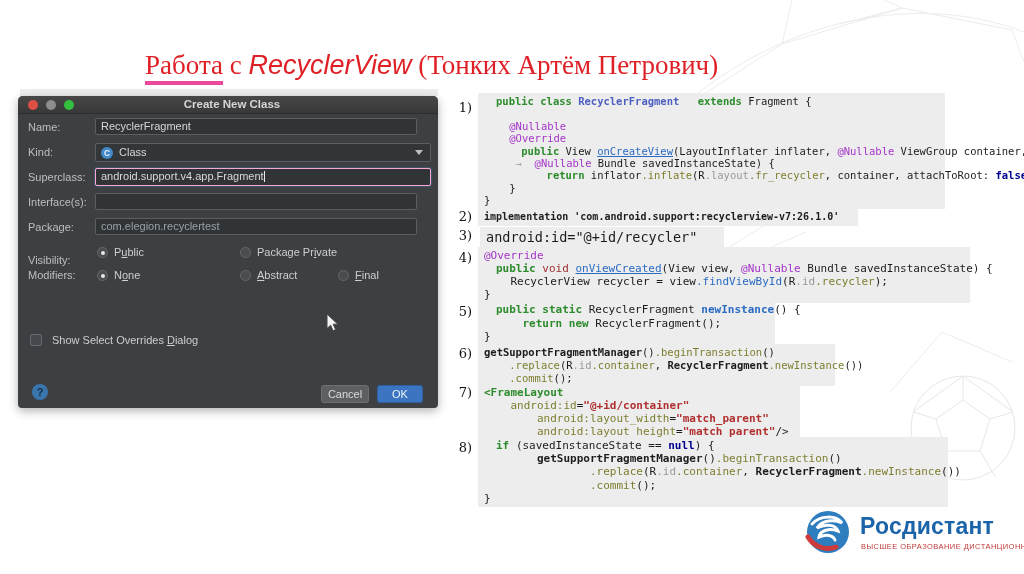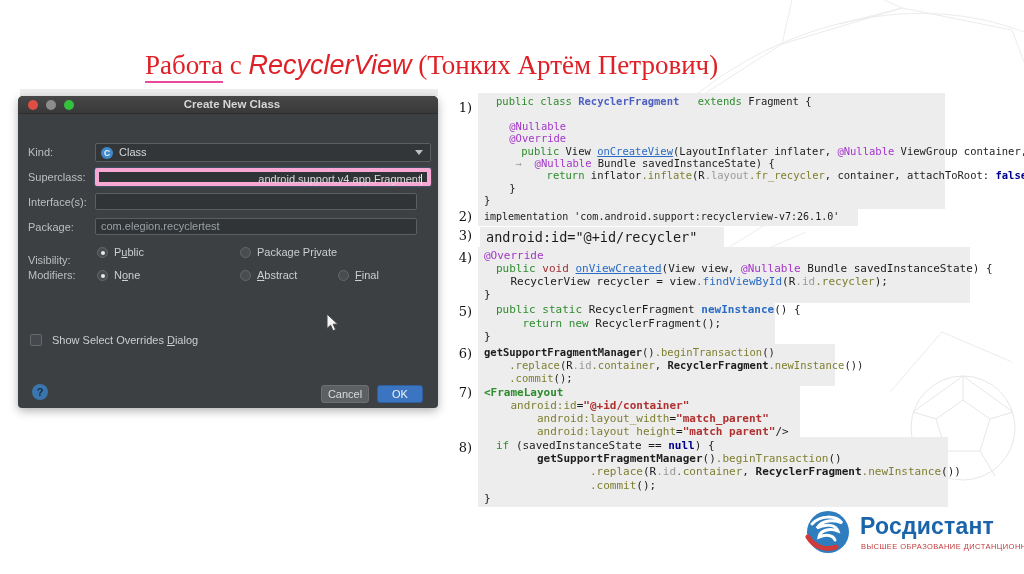--- a/index.html
+++ b/index.html
@@ -9,21 +9,21 @@
   }
   
   .deco{position:absolute;left:0;top:0;z-index:0;}
   
   .slide-title{
     position:absolute;left:145px;top:50px;margin:0;z-index:2;
     font-size:27px;font-weight:normal;color:#df2127;white-space:pre;
   }
   .t-serif{font-family:"Liberation Serif",serif;}
   .t-sans{font-family:"Liberation Sans",sans-serif;font-style:italic;}
-  .t-underline{border-bottom:2px solid #ec4899;padding-bottom:1px;}
+  .t-underline{border-bottom:4px solid #ec4899;padding-bottom:1px;}
   
   .dialog-topstrip{position:absolute;left:20px;top:89px;width:418px;height:7px;background:#ededed;z-index:1;}
   .dialog{
     position:absolute;left:18px;top:96px;width:420px;height:312px;z-index:2;
     background:#3d4043;border-radius:5px 5px 4px 4px;
     box-shadow:0 3px 10px rgba(0,0,0,.3);font-size:11px;
   }
   .titlebar{
     position:absolute;left:0;top:0;width:100%;height:17px;
     background:linear-gradient(#474747,#393939);
@@ -37,21 +37,21 @@
   .tl.red{left:10px;background:#dd4f44;}
   .tl.gray{left:28px;background:#8d8d8d;}
   .tl.green{left:46px;background:#33c13f;}
   .drow{position:absolute;left:0;width:100%;height:20px;}
   .dlabel{position:absolute;left:10px;top:3px;color:#bcbfc1;}
   .dfield{
     position:absolute;left:77px;top:0;height:17px;
     background:#313436;border:1px solid #5b5f61;border-radius:2px;
     color:#d6d8da;padding:1px 5px 0 5px;box-sizing:border-box;
   }
-  .dfield.focused{border:4px solid #f9a8d4;box-shadow:0 0 2px #4c80c1;text-align:right;}
+  .dfield.focused{border:1px solid #f9a8d4;box-shadow:0 0 2px #4c80c1;}
   .dfield .muted{color:#9aa0a4;}
   .caret{display:inline-block;width:1px;height:11px;background:#eaeaea;vertical-align:-2px;}
   .dcombo{
     position:absolute;left:77px;top:0;width:336px;height:19px;
     background:#333639;border:1px solid #5b5f61;border-radius:2px;box-sizing:border-box;
   }
   .cicon{
     position:absolute;left:5px;top:2.5px;width:12px;height:12px;border-radius:50%;
     background:#4189c9;color:#eaf2fa;font-size:8.5px;font-weight:bold;
     text-align:center;line-height:12px;
@@ -89,21 +89,21 @@
   .code-num{
     position:absolute;width:24px;text-align:right;
     font-family:"DejaVu Serif",serif;font-size:13px;color:#111;
   }
   .code-block{
     position:absolute;margin:0;background:#ededed;padding:2px 6px;
     font-family:"DejaVu Sans Mono",monospace;white-space:pre;color:#1c1c1c;
   }
   .tok-p{color:#1c1c1c;}
   .tok-b{color:#1c1c1c;font-weight:bold;}
-  .tok-k{color:#2d8c2d;font-weight:normal;padding-left:12px;}
+  .tok-k{color:#2d8c2d;font-weight:bold;padding-left:12px;}
   .tok-cn{color:#4d5fc0;font-weight:bold;}
   .tok-an{color:#a435c9;}
   .tok-m{color:#2a6bc4;}
   .tok-mu{color:#2a6bc4;text-decoration:underline;}
   .tok-mb{color:#2a6bc4;font-weight:bold;}
   .tok-o{color:#7e7e30;}
   .tok-g{color:#9a9a9a;}
   .tok-nb{color:#000090;font-weight:bold;}
   .tok-s{color:#b03030;font-weight:bold;}
   .tok-xt{color:#2d8c2d;font-weight:bold;}
@@ -154,20 +154,24 @@
 <div class="dialog-topstrip"></div>
 
 <div class="dialog">
   <div class="titlebar">
     <span class="tl red"></span>
     <span class="tl gray"></span>
     <span class="tl green"></span>
     <span class="dtitle">Create New Class</span>
   </div>
 
+  <div class="drow" style="top:22px">
+    <span class="dlabel">Name:</span>
+    <div class="dfield" style="width:322px"><span>RecyclerFragment</span></div>
+  </div>
 
   <div class="drow" style="top:47px">
     <span class="dlabel">Kind:</span>
     <div class="dcombo">
       <span class="cicon">C</span>
       <span class="cval">Class</span>
       <span class="carrow"></span>
     </div>
   </div>
 
@@ -215,21 +219,21 @@
 </div>
 
 <svg class="cursor" width="14" height="20">
   <polygon points="1,1 1,15.5 4.6,12.2 7.0,17.8 9.6,16.6 7.2,11.2 11.8,11.2" fill="#f5f5f5" stroke="#444" stroke-width="1"></polygon>
 </svg>
 
 <div class="code-layer">
     <div class="code-num" style="left: 448px; top: 100px;">1)</div>
     <pre class="code-block" style="left: 478px; top: 93px; width: 455px; font-size: 10.5px; line-height: 12.4px;"><div><span class="tok-k">public class </span><span class="tok-cn">RecyclerFragment </span><span class="tok-k">extends </span><span class="tok-p">Fragment {</span></div><div>&nbsp;</div><div><span class="tok-an">    @Nullable</span></div><div><span class="tok-an">    @Override</span></div><div><span class="tok-k">    public </span><span class="tok-p">View </span><span class="tok-mu">onCreateView</span><span class="tok-p">(LayoutInflater inflater, </span><span class="tok-an">@Nullable </span><span class="tok-p">ViewGroup container,</span></div><div><span class="tok-g">     →  </span><span class="tok-an">@Nullable </span><span class="tok-p">Bundle savedInstanceState) {</span></div><div><span class="tok-p">        </span><span class="tok-k">return </span><span class="tok-p">inflator</span><span class="tok-o">.inflate</span><span class="tok-p">(R</span><span class="tok-g">.layout</span><span class="tok-o">.fr_recycler</span><span class="tok-p">, container, attachToRoot: </span><span class="tok-nb">false</span><span class="tok-p">);</span></div><div><span class="tok-p">    }</span></div><div><span class="tok-p">}</span></div></pre>
     <div class="code-num" style="left: 448px; top: 209px;">2)</div>
-    <pre class="code-block" style="left: 478px; top: 207px; width: 368px; font-size: 10px; line-height: 15px;"><div><span class="tok-p">implementation 'com.android.support:recyclerview-v7:26.1.0'</span></div></pre>
+    <pre class="code-block" style="left: 478px; top: 207px; width: 368px; font-size: 10px; line-height: 15px; font-weight: bold;"><div><span class="tok-p">implementation 'com.android.support:recyclerview-v7:26.1.0'</span></div></pre>
     <div class="code-num" style="left: 448px; top: 228px;">3)</div>
     <pre class="code-block" style="left: 480px; top: 227px; width: 232px; font-size: 13.5px; line-height: 17px;"><div><span class="tok-p">android:id="@+id/recycler"</span></div></pre>
     <div class="code-num" style="left: 448px; top: 250px;">4)</div>
     <pre class="code-block" style="left: 478px; top: 247px; width: 480px; font-size: 11px; line-height: 13px;"><div><span class="tok-an">@Override</span></div><div><span class="tok-k">public </span><span class="tok-r">void </span><span class="tok-mu">onViewCreated</span><span class="tok-p">(View view, </span><span class="tok-an">@Nullable </span><span class="tok-p">Bundle savedInstanceState) {</span></div><div><span class="tok-p">    RecyclerView recycler = view</span><span class="tok-m">.findViewById</span><span class="tok-p">(R</span><span class="tok-g">.id</span><span class="tok-o">.recycler</span><span class="tok-p">);</span></div><div><span class="tok-p">}</span></div></pre>
     <div class="code-num" style="left: 448px; top: 304px;">5)</div>
     <pre class="code-block" style="left: 478px; top: 301px; width: 285px; font-size: 11px; line-height: 13.5px;"><div><span class="tok-k">public static </span><span class="tok-p">RecyclerFragment </span><span class="tok-mb">newInstance</span><span class="tok-p">() {</span></div><div><span class="tok-p">    </span><span class="tok-k">return new </span><span class="tok-p">RecyclerFragment();</span></div><div><span class="tok-p">}</span></div></pre>
     <div class="code-num" style="left: 448px; top: 346px;">6)</div>
     <pre class="code-block" style="left: 478px; top: 344px; width: 345px; font-size: 10.5px; line-height: 12.8px;"><div><span class="tok-b">getSupportFragmentManager</span><span class="tok-p">()</span><span class="tok-o">.beginTransaction</span><span class="tok-p">()</span></div><div><span class="tok-p">    </span><span class="tok-o">.replace</span><span class="tok-p">(R</span><span class="tok-g">.id</span><span class="tok-o">.container</span><span class="tok-p">, </span><span class="tok-b">RecyclerFragment</span><span class="tok-o">.newInstance</span><span class="tok-p">())</span></div><div><span class="tok-p">    </span><span class="tok-o">.commit</span><span class="tok-p">();</span></div></pre>
     <div class="code-num" style="left: 448px; top: 385px;">7)</div>
     <pre class="code-block" style="left: 478px; top: 384px; width: 310px; font-size: 11px; line-height: 13px;"><div><span class="tok-xt">&lt;FrameLayout</span></div><div><span class="tok-p">    </span><span class="tok-xa">android:id</span><span class="tok-p">=</span><span class="tok-s">"@+id/container"</span></div><div><span class="tok-p">        </span><span class="tok-xa">android:layout_width</span><span class="tok-p">=</span><span class="tok-s">"match_parent"</span></div><div><span class="tok-p">        </span><span class="tok-xa">android:layout_height</span><span class="tok-p">=</span><span class="tok-s">"match_parent"</span><span class="tok-p">/&gt;</span></div></pre>

